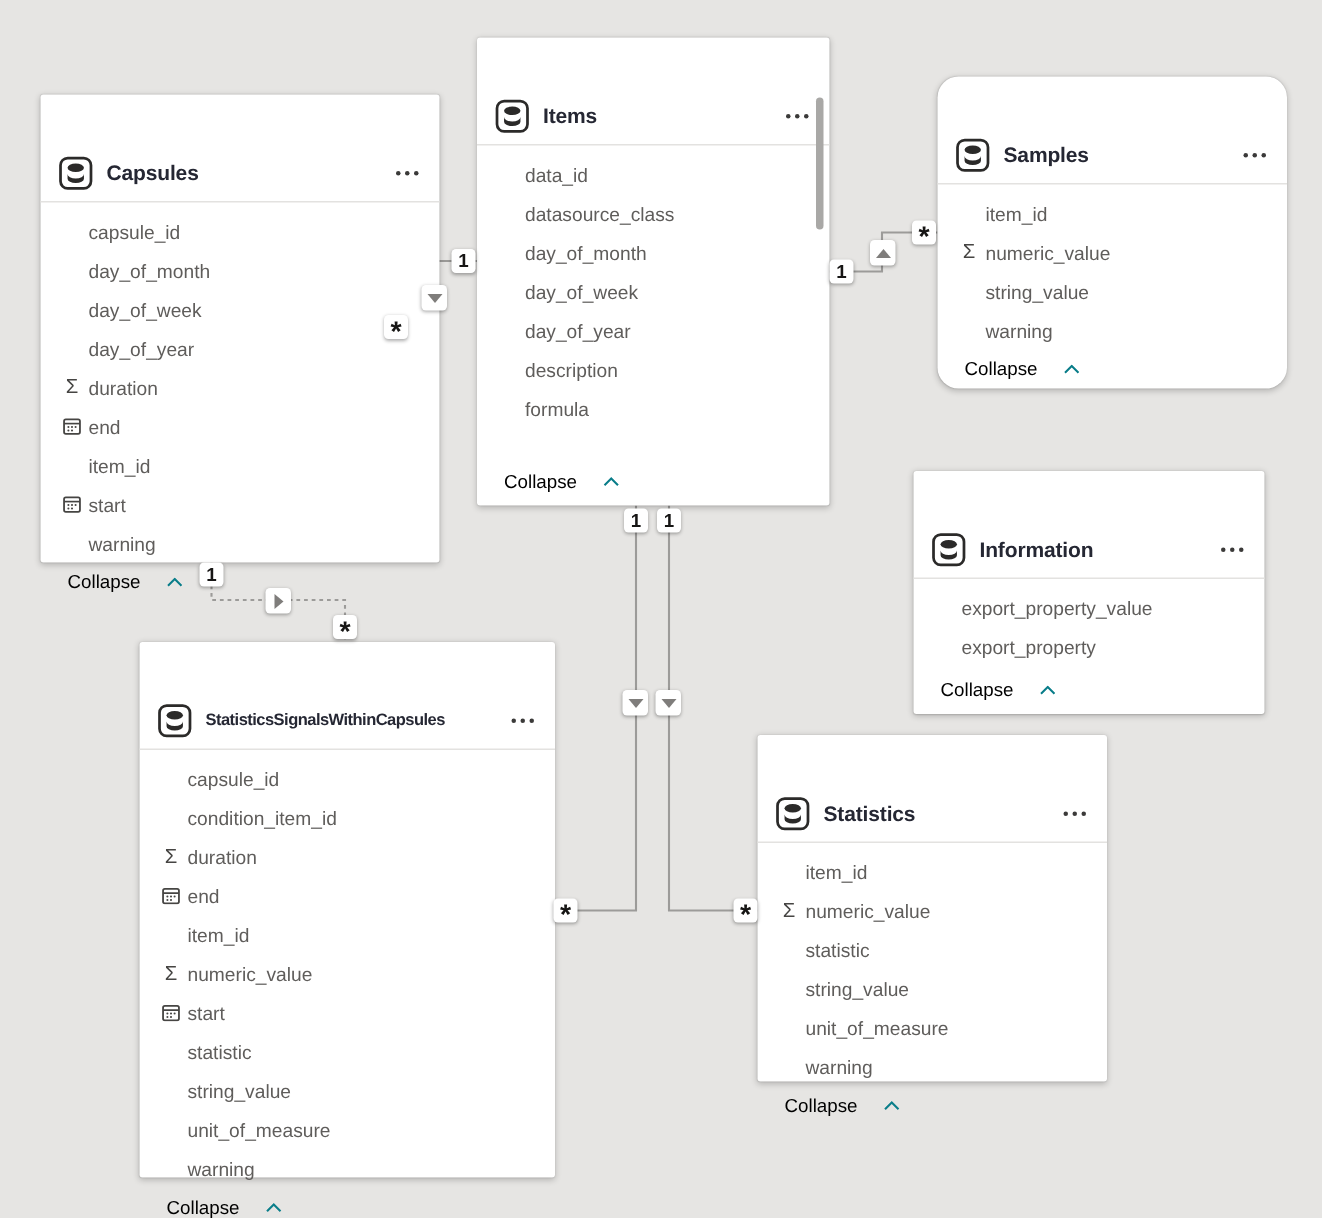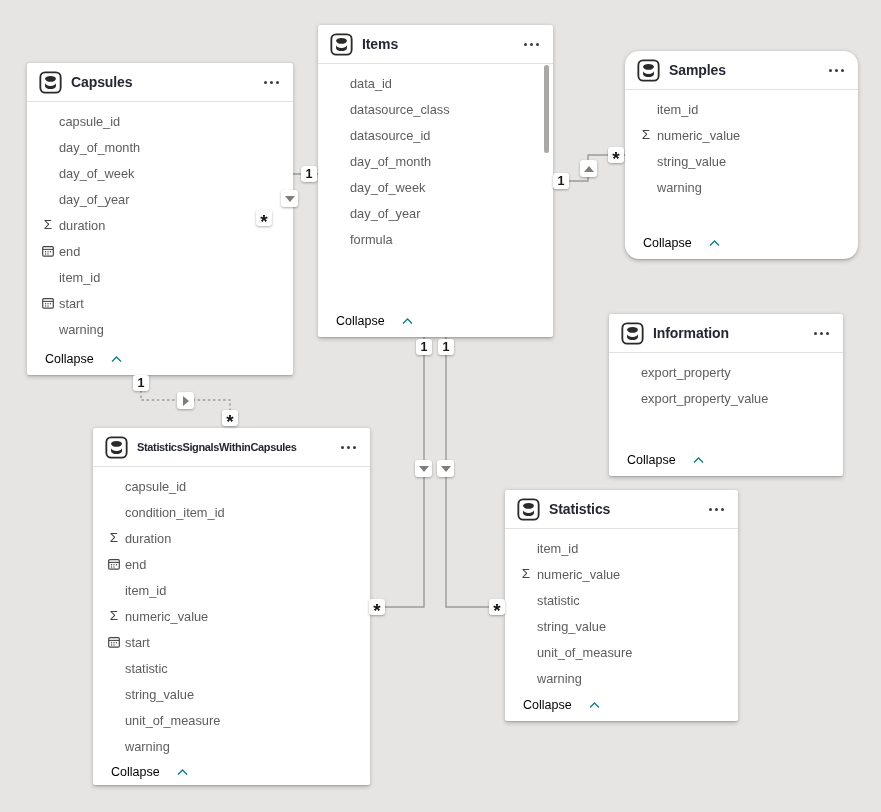--- a/index.html
+++ b/index.html
@@ -7,21 +7,21 @@
   .canvas{position:relative;width:881px;height:812px;background:#e6e5e3;overflow:hidden;}
 
   .rel-lines{position:absolute;left:0;top:0;z-index:1;}
   .rel-lines polyline{fill:none;stroke:#9c9b99;stroke-width:1.4;}
   .rel-lines polyline.dotted{stroke-dasharray:2.5 2.6;}
 
   .table-card{position:absolute;z-index:2;background:#fff;border-radius:2px;
     box-shadow:0 1.2px 4px rgba(0,0,0,.22),0 .3px 1px rgba(0,0,0,.12);
     display:flex;flex-direction:column;box-sizing:border-box;}
   .card-header{display:flex;align-items:center;height:38px;flex:0 0 38px;
-    padding:0 12px;gap:9px;border-bottom:1px solid #e3e2e0;}
+    padding:0 12px;gap:9px;border-bottom:1px solid #e3e2e0;margin-top:33px;}
   .db-icon{width:23px;height:23px;flex:0 0 23px;display:flex;align-items:center;justify-content:center;}
   .card-title{margin:0;font-size:14px;font-weight:700;color:#252733;white-space:nowrap;
     overflow:hidden;flex:1 1 auto;letter-spacing:-0.1px;}
   .title-compact .card-title{font-size:11px;letter-spacing:-0.35px;}
   .more-icon{display:flex;gap:3px;align-items:center;flex:0 0 auto;cursor:pointer;padding:2px;}
   .more-icon i{width:3px;height:3px;border-radius:50%;background:#3b3a39;display:block;}
 
   .field-list{padding-top:6px;display:flex;flex-direction:column;}
   .field-row{height:26px;display:flex;align-items:center;}
   .field-icon{width:16px;margin-left:13px;flex:0 0 16px;display:flex;align-items:center;justify-content:center;
@@ -169,33 +169,33 @@
         <div class="field-row">
           <span class="field-icon"></span>
           <span class="field-label">data_id</span>
         </div>
         <div class="field-row">
           <span class="field-icon"></span>
           <span class="field-label">datasource_class</span>
         </div>
         <div class="field-row">
           <span class="field-icon"></span>
-          <span class="field-label">datasource_id</span>
-        </div>
-        <div class="field-row">
-          <span class="field-icon"></span>
           <span class="field-label">day_of_month</span>
         </div>
         <div class="field-row">
           <span class="field-icon"></span>
           <span class="field-label">day_of_week</span>
         </div>
         <div class="field-row">
           <span class="field-icon"></span>
           <span class="field-label">day_of_year</span>
+        </div>
+        <div class="field-row">
+          <span class="field-icon"></span>
+          <span class="field-label">description</span>
         </div>
         <div class="field-row">
           <span class="field-icon"></span>
           <span class="field-label">formula</span>
         </div>
       </div>
     <div class="collapse-row">
       <span>Collapse</span>
       <span class="chevron-up-icon">
           <svg width="11" height="7" viewBox="0 0 11 7">
@@ -262,25 +262,25 @@
       <h2 class="card-title">Information</h2>
       <span class="more-icon">
           <i></i>
           <i></i>
           <i></i>
         </span>
     </header>
     <div class="field-list">
         <div class="field-row">
           <span class="field-icon"></span>
+          <span class="field-label">export_property_value</span>
+        </div>
+        <div class="field-row">
+          <span class="field-icon"></span>
           <span class="field-label">export_property</span>
-        </div>
-        <div class="field-row">
-          <span class="field-icon"></span>
-          <span class="field-label">export_property_value</span>
         </div>
       </div>
     <div class="collapse-row">
       <span>Collapse</span>
       <span class="chevron-up-icon">
           <svg width="11" height="7" viewBox="0 0 11 7">
             <polyline points="1,5.5 5.5,1 10,5.5" fill="none" stroke="#0b7e8a" stroke-width="1.4"></polyline>
           </svg>
         </span>
     </div>

